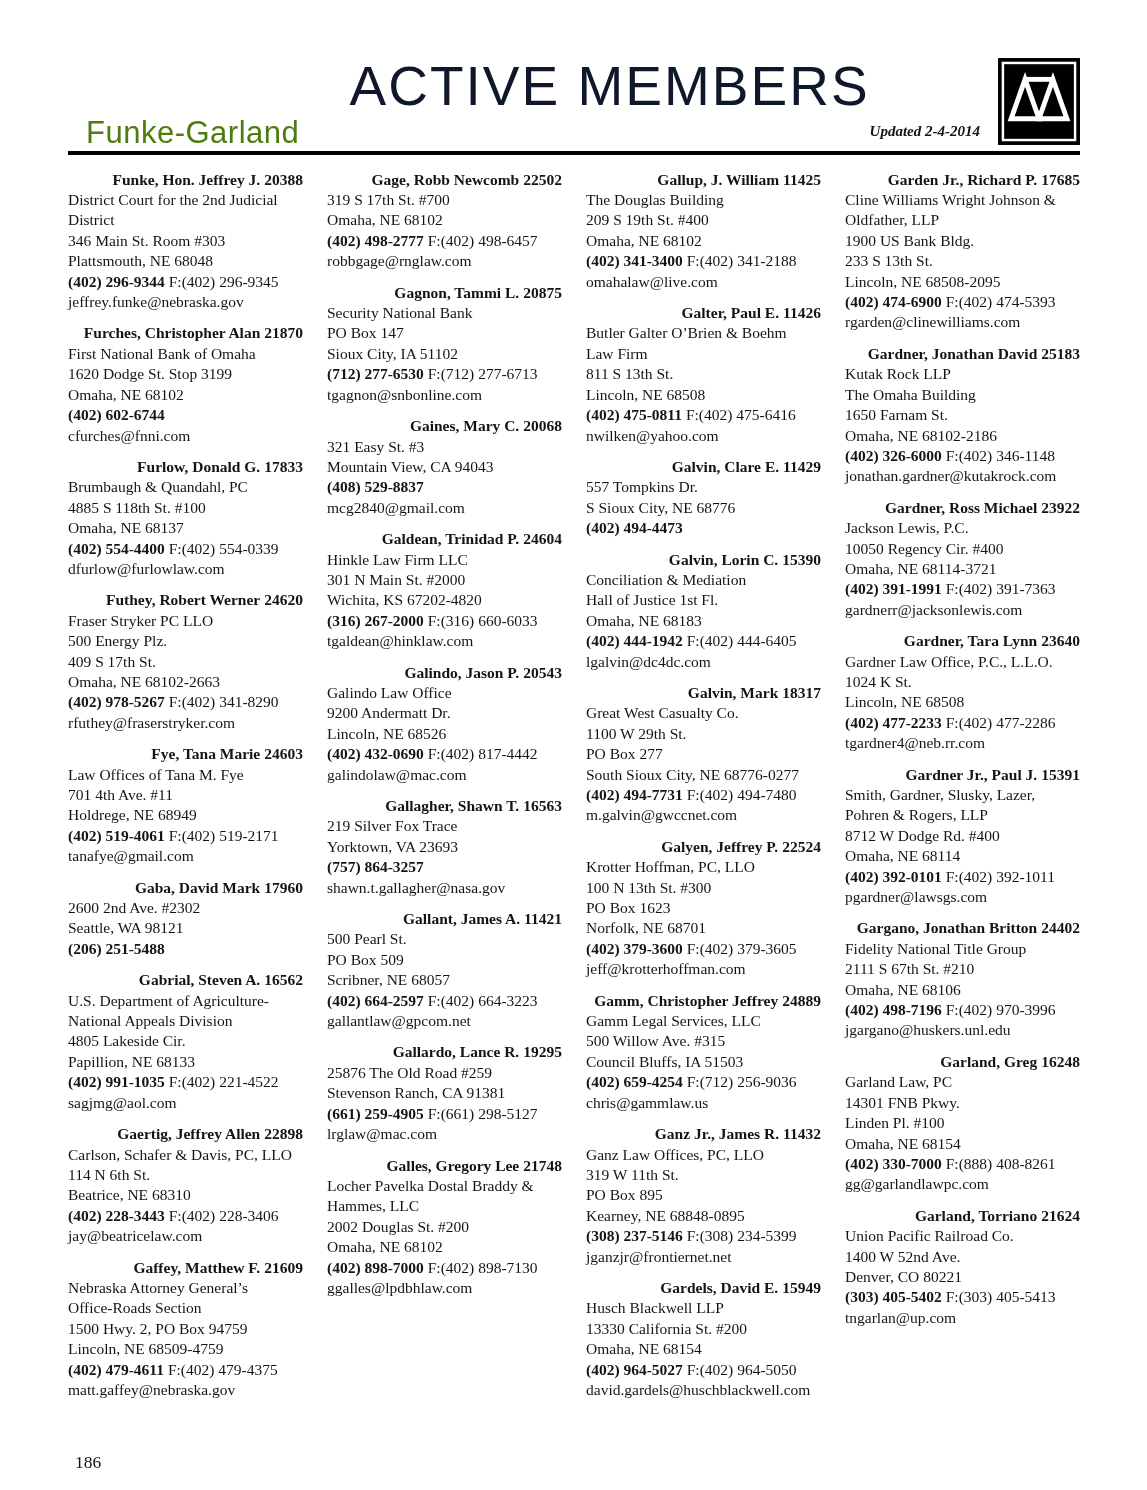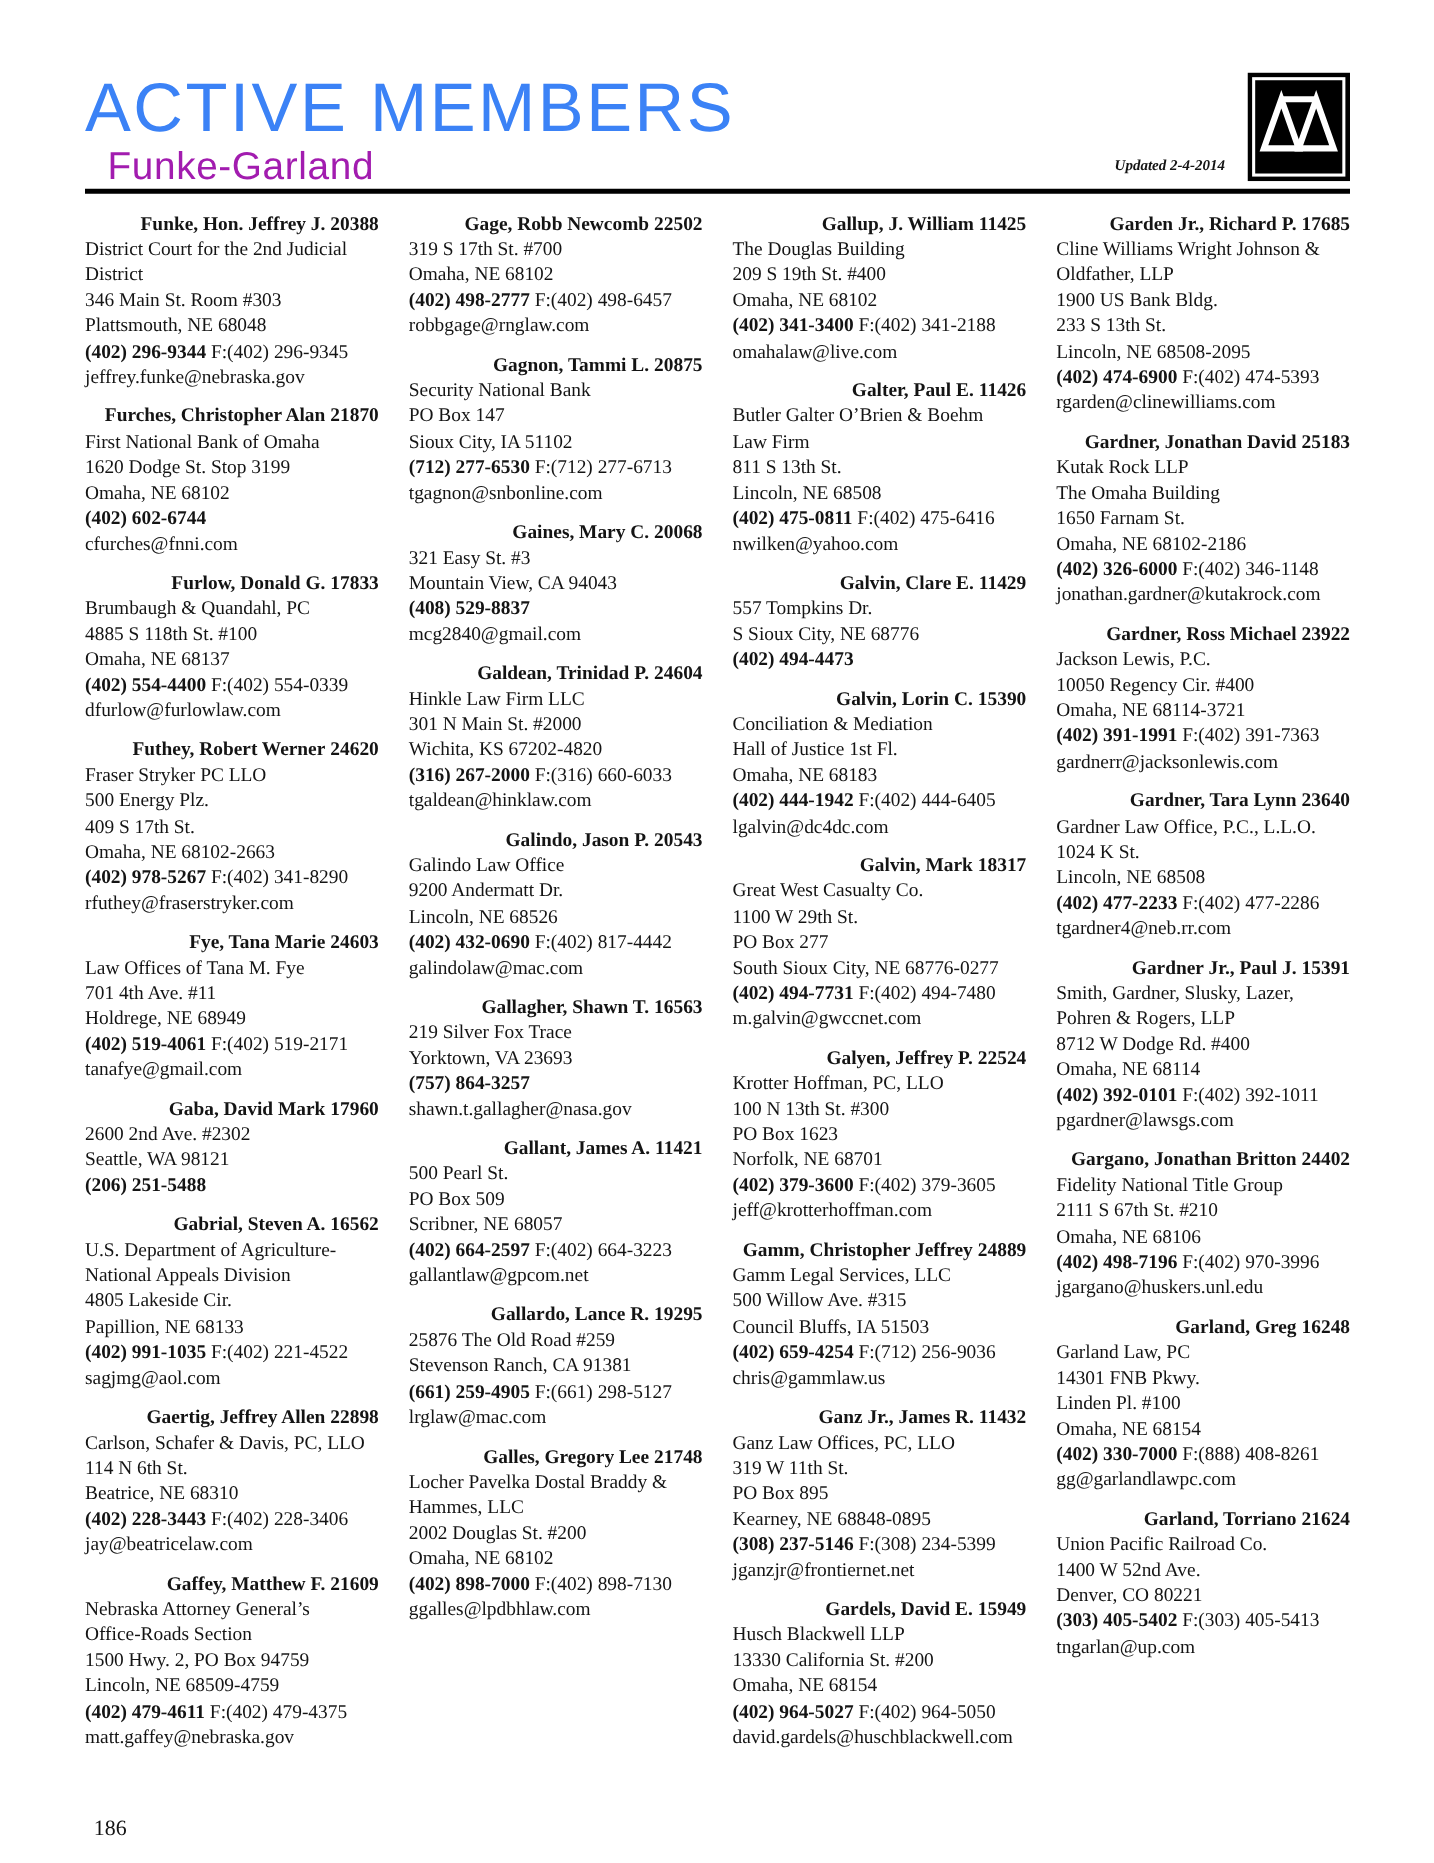--- a/index.html
+++ b/index.html
@@ -9,30 +9,30 @@
     font-family:"Liberation Serif", serif;
     color:#141414; position:relative; overflow:hidden;
   }
   .page { padding:58px 67px 0 68px; }
 
   .header { display:flex; align-items:flex-start; }
   .titles { flex:1; }
   .title {
     font-family:"Liberation Sans", sans-serif;
     font-size:55px; line-height:1.02; font-weight:normal;
-    color:#3b82f6; letter-spacing:2px;
+    color:#0f172a; letter-spacing:2px;text-align:right;
   }
   .subtitle {
     font-family:"Liberation Sans", sans-serif;
-    font-size:31px; line-height:1.05; color:#a21caf;
+    font-size:31px; line-height:1.05; color:#4d7c0f;
     margin-left:18px; margin-top:3px; letter-spacing:0.5px;
   }
   .updated {
     align-self:flex-end;
-    font-style:italic; font-weight:bold; font-size:12px;
+    font-style:italic; font-weight:bold; font-size:15px;
     margin:0 18px 10px 0; white-space:nowrap;
   }
   .logo { width:82px; height:87px; flex:0 0 auto; }
   .rule { height:4px; background:#000; margin-top:1px; }
 
   .cols { display:flex; gap:24px; margin-top:15px; }
   .col { width:235px; flex:0 0 235px; }
 
   .entry { margin-bottom:11px; font-size:15.5px; line-height:20.4px; }
   .entry-head { display:flex; justify-content:flex-end; font-weight:bold; }

